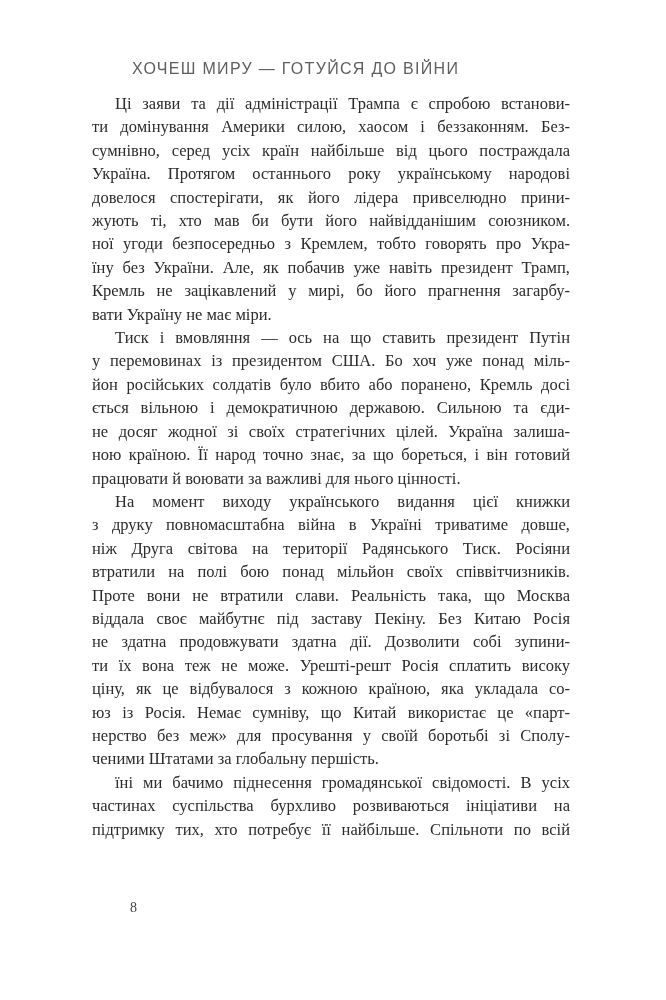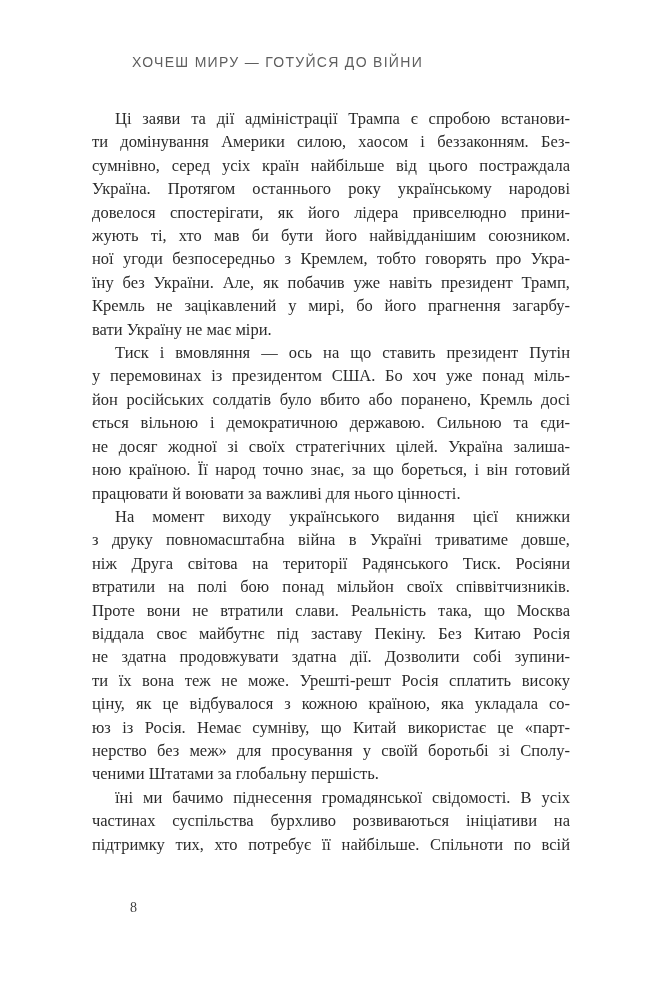--- a/index.html
+++ b/index.html
@@ -11,38 +11,37 @@
     position: relative;
     width: 666px;
     height: 1000px;
     background: #ffffff;
     font-family: "Liberation Serif", serif;
     overflow: hidden;
   }
   .running-header {
     position: absolute;
     left: 132px;
-    top: 55px;
+    top: 61px;
     font-family: "Liberation Sans", sans-serif;
-    font-size: 14px;
+    font-size: 16px;
     line-height: 1;
     letter-spacing: 1.3px;
     color: #5e5e5e;
     white-space: nowrap;
     text-align: center;
   }
   .text-block {
     position: absolute;
     left: 92px;
     top: 92px;
     width: 478px;
     font-size: 16.5px;
     line-height: 23.4px;
     color: #2b2b2b;
-    margin-top: 15px;
   }
   .para { margin: 0; padding: 0; }
   .line {
     text-align: justify;
     text-align-last: justify;
   }
   .line.last {
     text-align-last: left;
   }
   .para.indent .line:first-child {

